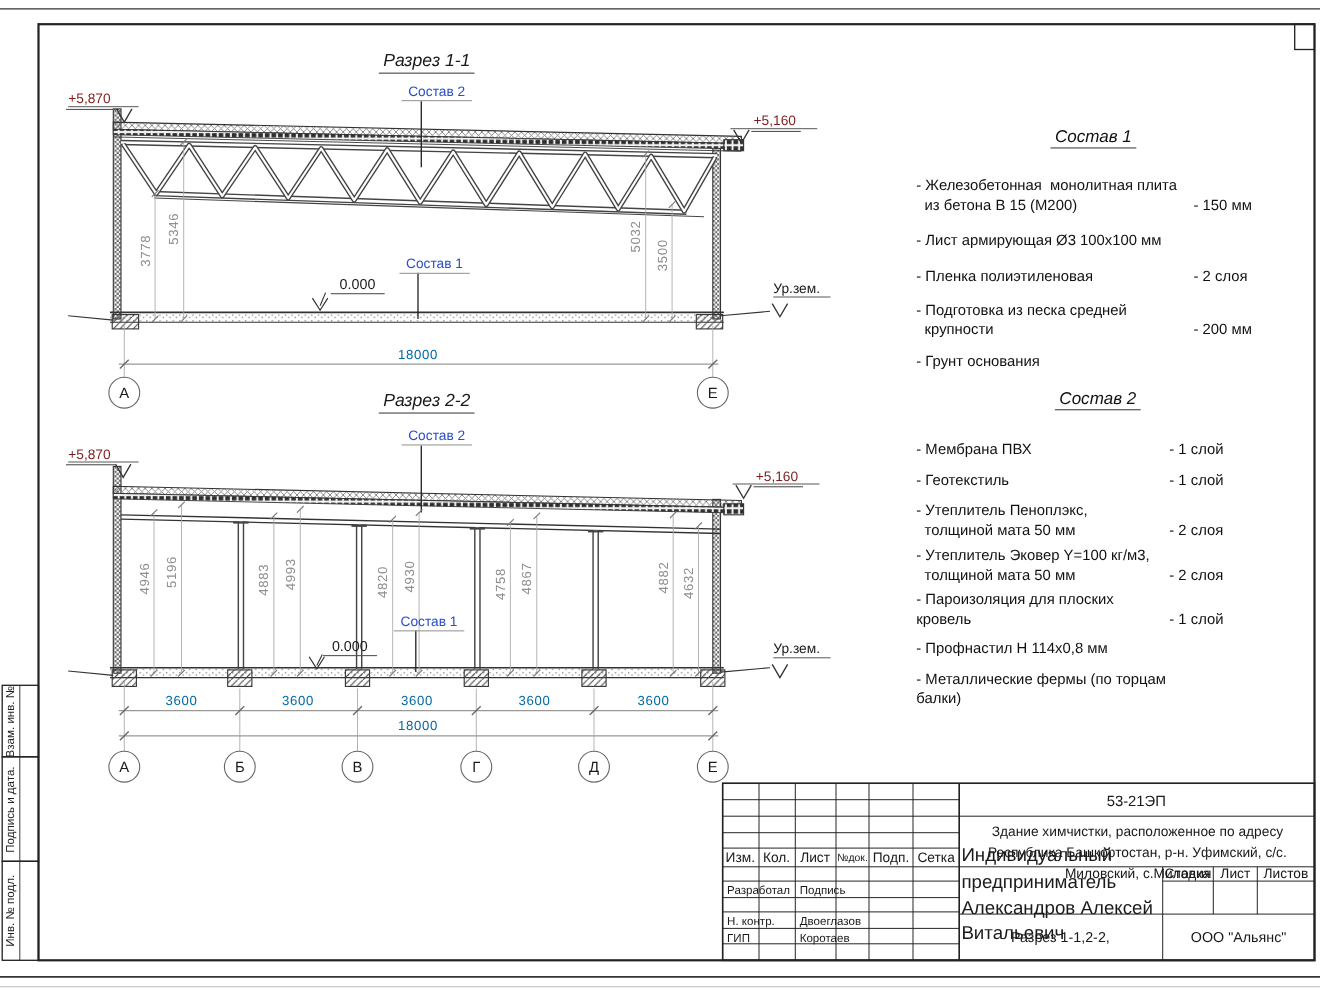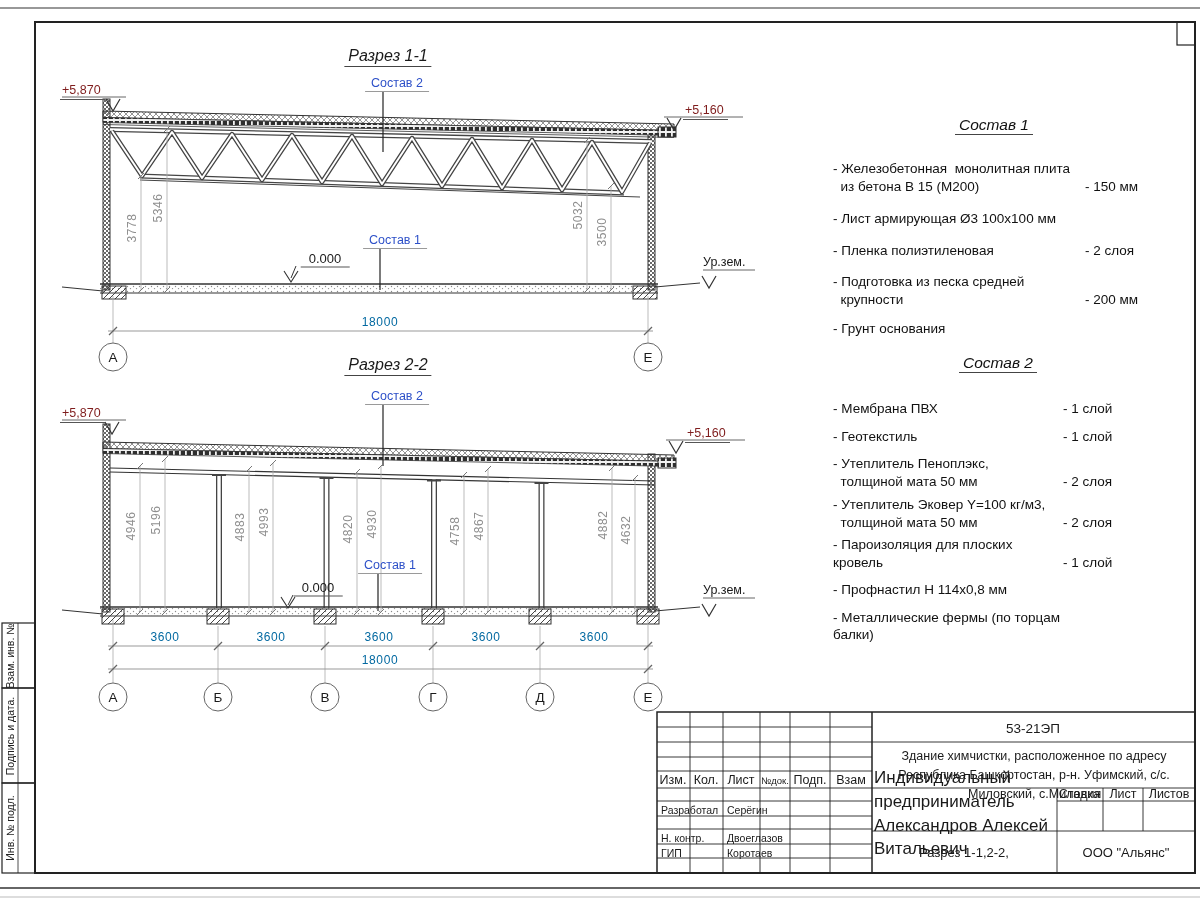--- a/index.html
+++ b/index.html
@@ -390,24 +390,24 @@
   </div>
 
   <div class="ctr" style="left:1033px;top:728px;font-size:13.5px">53-21ЭП</div>
   <div class="abs" style="left:877px;top:747px;width:314px;font-size:12.5px;line-height:1.5;text-align:center">Здание химчистки,  расположенное по адресу Республика Башкортостан, р-н. Уфимский, с/с. Миловский, с.Миловка</div>
 
   <div class="ctr" style="left:673px;top:780px;font-size:12.5px">Изм.</div>
   <div class="ctr" style="left:706px;top:780px;font-size:12.5px">Кол.</div>
   <div class="ctr" style="left:741px;top:780px;font-size:12.5px">Лист</div>
   <div class="ctr" style="left:775px;top:780px;font-size:9.5px">№док.</div>
   <div class="ctr" style="left:810px;top:780px;font-size:12.5px">Подп.</div>
-  <div class="ctr" style="left:851px;top:780px;font-size:12.5px">Взам</div>
+  <div class="ctr" style="left:851px;top:780px;font-size:12.5px">Сетка</div>
 
   <div class="abs" style="left:661px;top:804px;font-size:10.5px">Разработал</div>
-  <div class="abs" style="left:727px;top:804px;font-size:10.5px">Серёгин</div>
+  <div class="abs" style="left:727px;top:804px;font-size:10.5px">Подпись</div>
   <div class="abs" style="left:661px;top:832px;font-size:10.5px">Н. контр.</div>
   <div class="abs" style="left:727px;top:832px;font-size:10.5px">Двоеглазов</div>
   <div class="abs" style="left:661px;top:847px;font-size:10.5px">ГИП</div>
   <div class="abs" style="left:727px;top:847px;font-size:10.5px">Коротаев</div>
 
   <div class="abs" style="left:874px;top:766px;width:186px;font-size:17px;line-height:1.4">Индивидуальный предприниматель Александров Алексей Витальевич</div>
   <div class="ctr" style="left:1080px;top:794px;font-size:12.5px">Стадия</div>
   <div class="ctr" style="left:1123px;top:794px;font-size:12.5px">Лист</div>
   <div class="ctr" style="left:1169px;top:794px;font-size:12.5px">Листов</div>
   <div class="ctr" style="left:964px;top:852px;font-size:13px">Разрез 1-1,2-2,</div>

